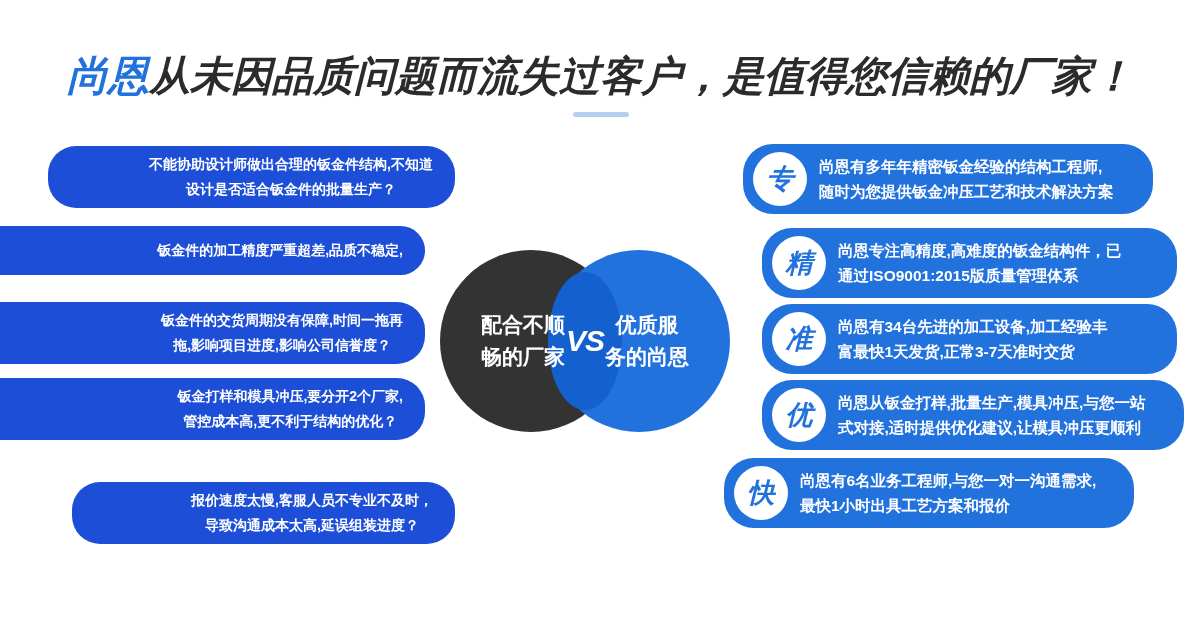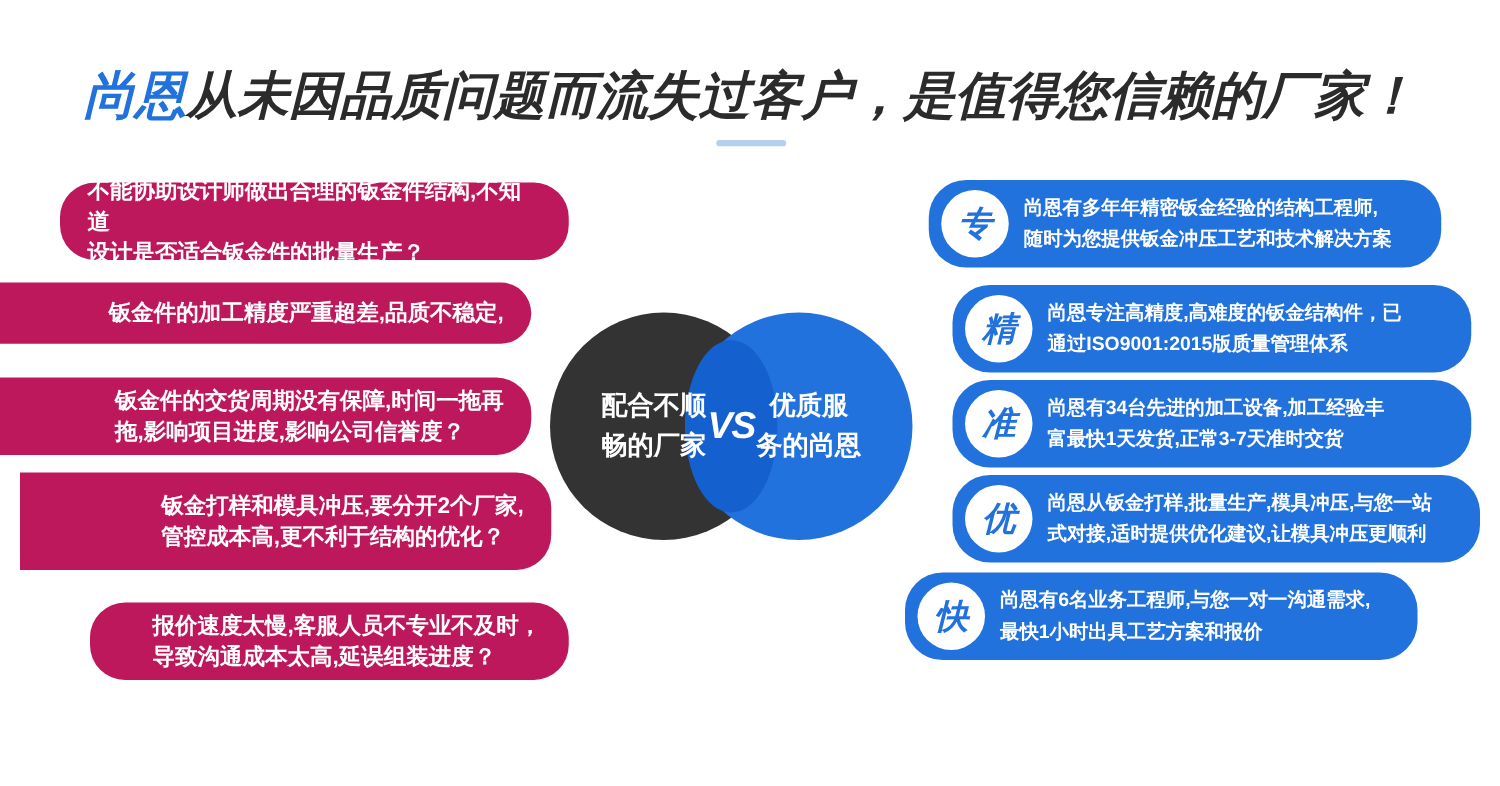--- a/index.html
+++ b/index.html
@@ -30,30 +30,30 @@
   #title .brand{ color:#2272dd; }
   #title-divider{
     position:absolute;left:573px;top:112px;
     width:56px;height:5px;border-radius:3px;
     background:#b6cfef;
   }
 
   
   .gray-bubble{
     position:absolute;
-    background:#be185d;
+    background:#1d4ed8;
     color:#ffffff;
     border-radius:28px;
     box-sizing:border-box;
     display:flex;
     align-items:center;
     justify-content:flex-end;
-    text-align:left;
+    text-align:center;
     padding:0 22px 0 22px;
-    font-size:18px;
+    font-size:14px;
     font-weight:bold;
     line-height:25px;
   }
   .gray-bubble .gtext{ display:block; }
 
   
   .bleed-left{
     border-top-left-radius:0;
     border-bottom-left-radius:0;
   }
@@ -220,21 +220,21 @@
     <span>尚恩有6名业务工程师,与您一对一沟通需求,</span><br>
     <span>最快1小时出具工艺方案和报价</span>
   </div>
 </div>
 
 <style>
   
   #gb0{ left:48px;  top:146px; width:407px; height:62px; }
   #gb1{ left:0px;   top:226px; width:425px; height:49px; }
   #gb2{ left:0px;   top:302px; width:425px; height:62px; }
-  #gb3{ left:16px;   top:378px; width:425px; height:78px; }
+  #gb3{ left:0px;   top:378px; width:425px; height:62px; }
   #gb4{ left:72px;  top:482px; width:383px; height:62px; }
 
   
   #bb0{ left:743px; top:144px; width:410px; height:70px; }
   #bb1{ left:762px; top:228px; width:415px; height:70px; }
   #bb2{ left:762px; top:304px; width:415px; height:70px; }
   #bb3{ left:762px; top:380px; width:422px; height:70px; }
   #bb4{ left:724px; top:458px; width:410px; height:70px; }
 </style>
 

